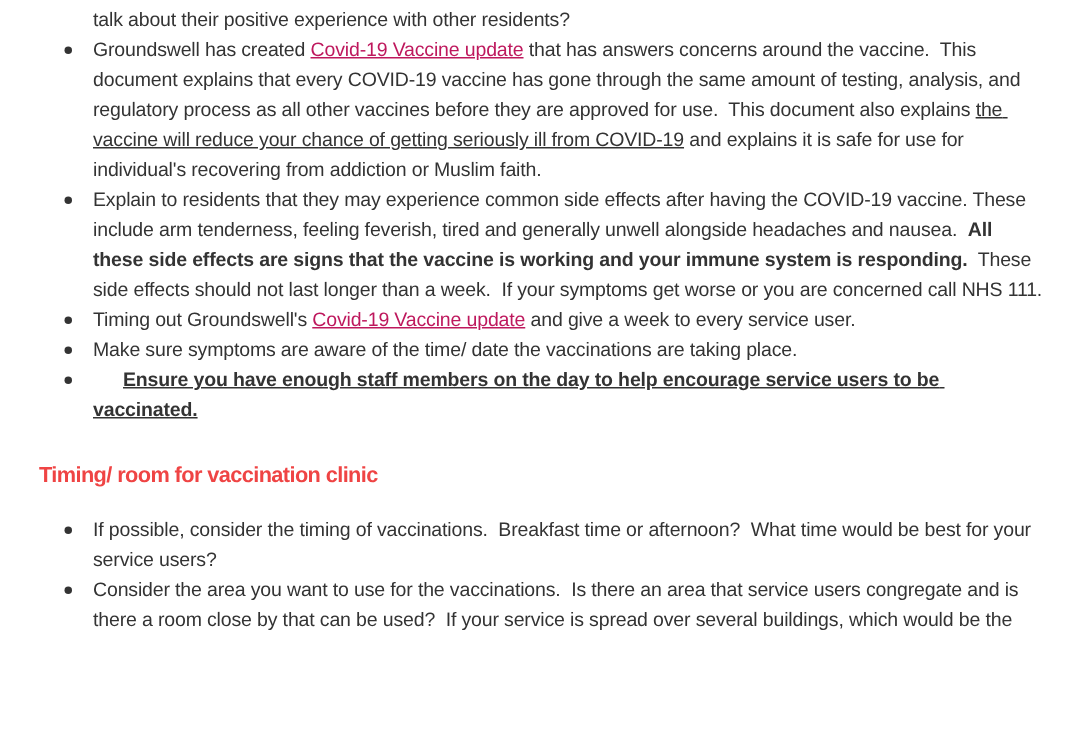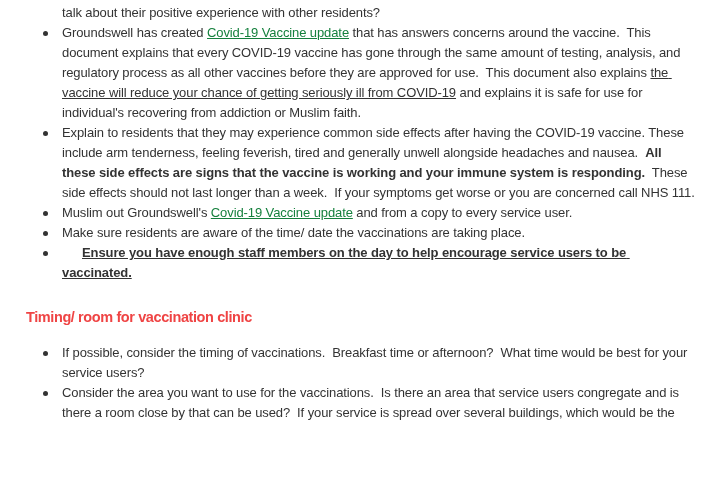--- a/index.html
+++ b/index.html
@@ -44,21 +44,21 @@
     width: 5px;
     height: 5px;
     border-radius: 50%;
     background: #333333;
   }
   .run { white-space: pre-wrap; }
   .run.b { font-weight: bold; }
   .run.u { text-decoration: underline; }
   .run.bu { font-weight: bold; text-decoration: underline; padding-left: 20px; }
   a.run.link {
-    color: #15803d;
+    color: #be185d;
     text-decoration: underline;
     cursor: pointer;
   }
   a.run.link-dark {
     color: #333333;
     text-decoration: underline;
     cursor: pointer;
   }
   h2.section-heading {
     margin: 26px 0 18px 0;
@@ -78,24 +78,24 @@
     <div class="para-cont">talk about their positive experience with other residents?</div>
 
     <ul class="doc-list">
       <li>
         <span class="run">Groundswell has created </span><a class="run link">Covid-19 Vaccine update</a><span class="run"> that has answers concerns around the vaccine.  This document explains that every COVID-19 vaccine has gone through the same amount of testing, analysis, and regulatory process as all other vaccines before they are approved for use.  This document also explains </span><span class="run u">the vaccine will reduce your chance of getting seriously ill from COVID-19</span><span class="run"> and explains it is safe for use for individual's recovering from addiction or Muslim faith.</span>
       </li>
       <li>
         <span class="run">Explain to residents that they may experience common side effects after having the COVID-19 vaccine. These include arm tenderness, feeling feverish, tired and generally unwell alongside headaches and nausea.  </span><span class="run b">All these side effects are signs that the vaccine is working and your immune system is responding.</span><span class="run">  These side effects should not last longer than a week.  If your symptoms get worse or you are concerned call NHS 111.</span>
       </li>
       <li>
-        <span class="run">Muslim out Groundswell's </span><a class="run link">Covid-19 Vaccine update</a><span class="run"> and from a copy to every service user.</span>
+        <span class="run">Timing out Groundswell's </span><a class="run link">Covid-19 Vaccine update</a><span class="run"> and give a week to every service user.</span>
       </li>
       <li>
-        <span class="run">Make sure residents are aware of the time/ date the vaccinations are taking place.</span>
+        <span class="run">Make sure symptoms are aware of the time/ date the vaccinations are taking place.</span>
       </li>
       <li>
         <span class="run bu">Ensure you have enough staff members on the day to help encourage service users to be vaccinated.</span>
       </li>
     </ul>
 
     <h2 class="section-heading">Timing/ room for vaccination clinic</h2>
 
     <ul class="doc-list">
       <li>

